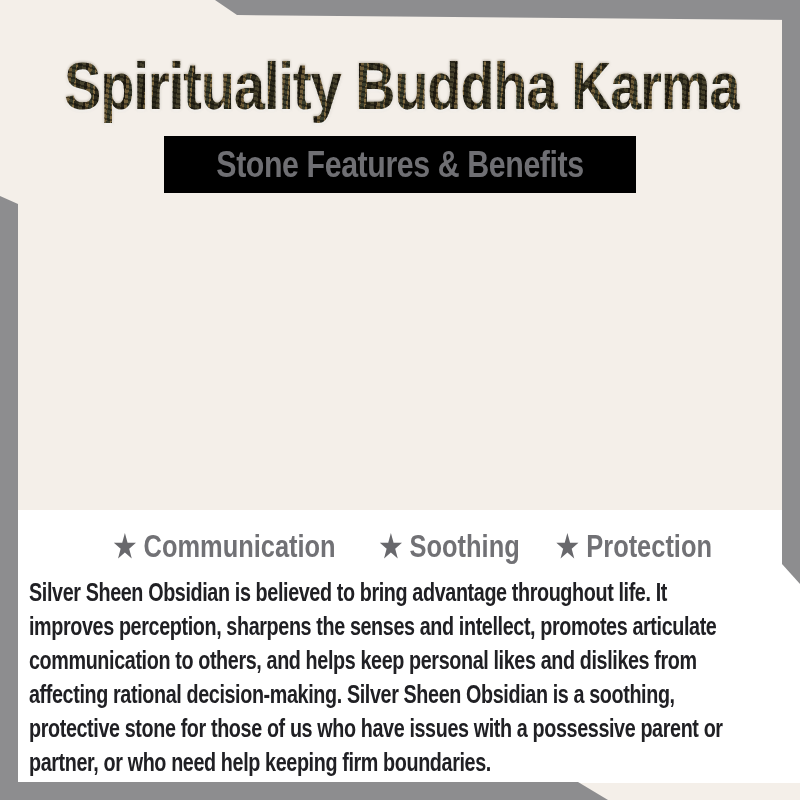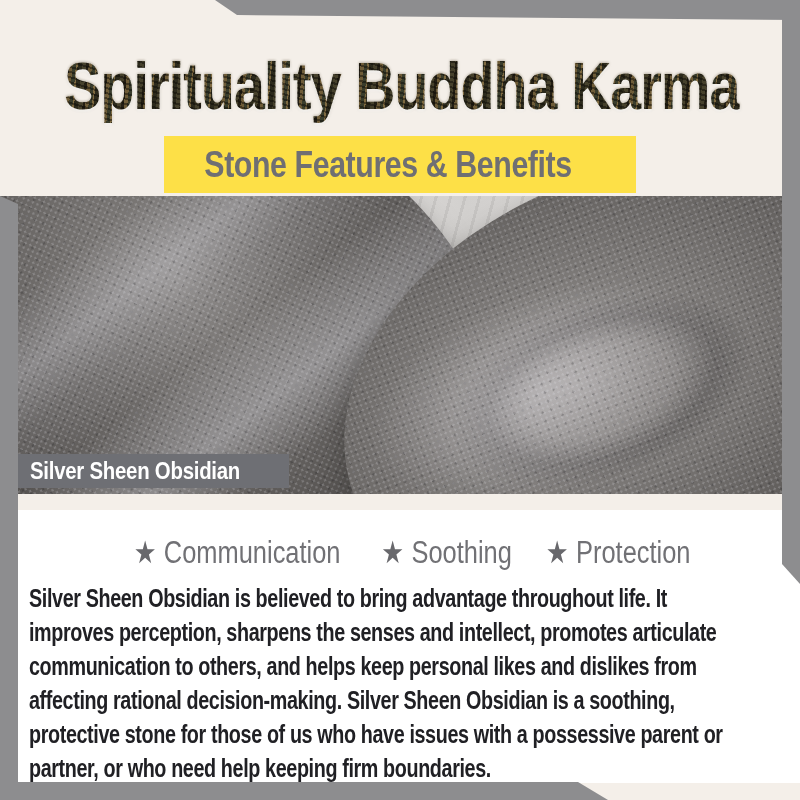--- a/index.html
+++ b/index.html
@@ -29,21 +29,21 @@
   .title-text{
     display:inline-block;transform:scaleX(0.84);
     background-image:
       repeating-linear-gradient(14deg,rgba(10,8,4,0.45) 0 2px,rgba(0,0,0,0) 2px 5px),
       repeating-linear-gradient(96deg,#46412c 0 5px,#241f14 5px 8px,#6e5c38 8px 12px,#3a3d2c 12px 16px,#7e6a41 16px 18px,#2c2a1c 18px 23px);
     -webkit-background-clip:text;background-clip:text;color:transparent;
     filter:drop-shadow(0 2px 1px rgba(255,255,255,0.7)) drop-shadow(0 -1px 1px rgba(90,78,52,0.35));
   }
   .subtitle-band{
     position:absolute;top:136px;left:164px;width:472px;height:57px;
-    background:#fde047;display:flex;align-items:center;justify-content:flex-start;
+    background:#000000;display:flex;align-items:center;justify-content:center;
   }
   .subtitle{
     font-size:37px;font-weight:700;color:var(--subtitle-gray,#6f6f73);
     white-space:nowrap;transform:scaleX(0.82);letter-spacing:-0.5px;
   }
 
   
   .photo{
     position:absolute;top:196px;left:0;width:800px;height:298px;overflow:hidden;
     background-color:#dcdad8;
@@ -94,22 +94,22 @@
     white-space:nowrap;transform:scaleX(0.85);transform-origin:0 50%;
     letter-spacing:-0.3px;
   }
 
   
   .content{
     position:absolute;left:18px;top:510px;width:782px;height:273px;
     background:var(--white-panel,#ffffff);overflow:hidden;
   }
   .features{
-    margin-top:25px;text-align:center;white-space:nowrap;
-    font-size:31px;font-weight:400;color:var(--features-gray,#717175);
+    margin-top:19px;text-align:center;white-space:nowrap;
+    font-size:31px;font-weight:700;color:var(--features-gray,#717175);
     line-height:36px;
   }
   .feature{display:inline-block;transform:scaleX(0.82);margin:0 2px;}
   .star{display:inline-block;margin-right:9px;color:#68686c;}
   .body{margin:10px 0 0 11px;}
   .bline{
     white-space:nowrap;font-size:26px;font-weight:700;letter-spacing:-0.5px;
     color:var(--body-text,#202024);line-height:34px;
     transform:scaleX(0.76);transform-origin:0 50%;
   }
@@ -118,28 +118,20 @@
 <body>
 
 <div class="canvas">
 
   <h1 class="title"><span class="title-text">Spirituality Buddha Karma</span></h1>
 
   <div class="subtitle-band">
     <span class="subtitle">Stone Features &amp; Benefits</span>
   </div>
 
-  <div class="photo">
-    <div class="corner-cloth"></div>
-    <div class="stone stone-left"></div>
-    <div class="stone stone-right"></div>
-    <div class="stone-label">
-      <span class="stone-label-text">Silver Sheen Obsidian</span>
-    </div>
-  </div>
 
   <div class="content">
     <div class="features"><span class="feature"><span class="star">★</span><span class="feature-label">Communication</span></span><span class="feature"><span class="star">★</span><span class="feature-label">Soothing</span></span><span class="feature"><span class="star">★</span><span class="feature-label">Protection</span></span></div>
     <div class="body">
         <div class="bline">Silver Sheen Obsidian is believed to bring advantage throughout life. It</div>
         <div class="bline">improves perception, sharpens the senses and intellect, promotes articulate</div>
         <div class="bline">communication to others, and helps keep personal likes and dislikes from</div>
         <div class="bline">affecting rational decision-making. Silver Sheen Obsidian is a soothing,</div>
         <div class="bline">protective stone for those of us who have issues with a possessive parent or</div>
         <div class="bline">partner, or who need help keeping firm boundaries.</div>

